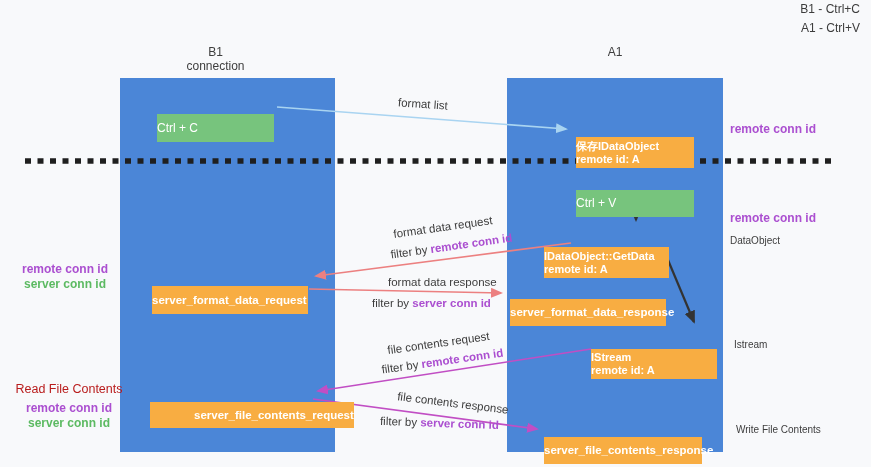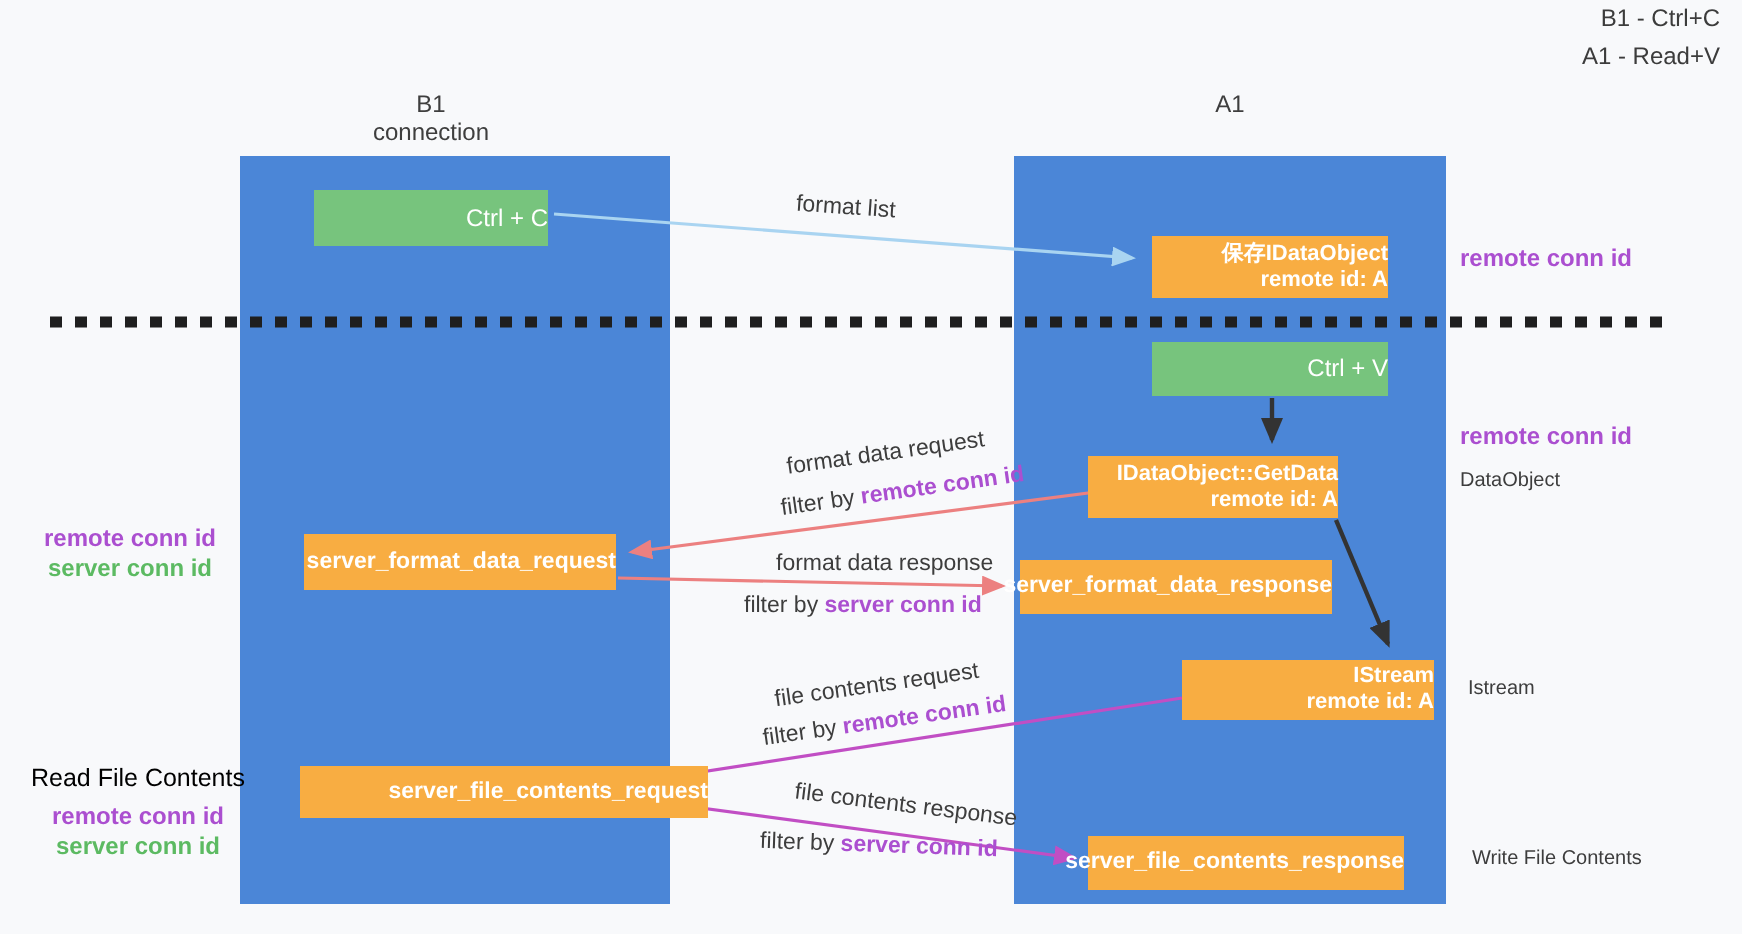--- a/index.html
+++ b/index.html
@@ -4,38 +4,38 @@
 <style>
   html,body{margin:0;padding:0;}
   body{width:871px;height:467px;position:relative;background:#f8f9fb;
        font-family:"Liberation Sans",sans-serif;overflow:hidden;}
   .lane{position:absolute;top:78px;height:374px;background:#4b86d7;z-index:0;}
   .lane-header{position:absolute;top:45px;text-align:center;color:#3e3e3e;
        font-size:12px;line-height:14px;z-index:2;}
   .title{position:absolute;top:0;left:0;width:860px;text-align:right;color:#3c3c3c;
        font-size:12px;line-height:19px;z-index:2;}
   svg.arrows{position:absolute;left:0;top:0;z-index:1;}
-  .box{position:absolute;display:flex;flex-direction:column;align-items:flex-end;
-       justify-content:center;color:#fff;text-align:center;z-index:2;line-height:13px;}
+  .box{position:absolute;display:flex;flex-direction:column;align-items:flex-start;
+       justify-content:center;color:#fff;text-align:center;z-index:2;line-height:13px;margin-top:19px;}
   .box-green{background:#77c47d;font-size:12px;}
   .box-orange{background:#f8ad42;font-size:11px;font-weight:bold;}
   .box-orange.wide{font-size:11.5px;}
   .alabel{position:absolute;white-space:nowrap;color:#3d3d3d;font-size:11.5px;z-index:2;}
   .key-purple{color:#ab4fd0;font-weight:bold;}
   .key-green{color:#5cba62;font-weight:bold;}
   .mlabel{position:absolute;white-space:nowrap;font-size:10px;color:#3d3d3d;z-index:2;}
   .mlabel.bold-purple{color:#ab4fd0;font-weight:bold;font-size:12px;}
   .lgroup{position:absolute;text-align:center;font-size:12px;line-height:15px;z-index:2;}
 </style>
 </head>
 <body>
 
 <div class="title">
   <div>B1 - Ctrl+C</div>
-  <div>A1 - Read+V</div>
+  <div>A1 - Ctrl+V</div>
 </div>
 
 <div class="lane-header" style="left:108px;width:215px;">
   <div>B1</div>
   <div>connection</div>
 </div>
 <div class="lane-header" style="left:507px;width:216px;">
   <div>A1</div>
 </div>
 
@@ -147,19 +147,19 @@
 <div class="mlabel bold-purple" style="left:730px;top:122px;">remote conn id</div>
 <div class="mlabel bold-purple" style="left:730px;top:211px;">remote conn id</div>
 <div class="mlabel" style="left:730px;top:235px;">DataObject</div>
 <div class="mlabel" style="left:734px;top:339px;">Istream</div>
 <div class="mlabel" style="left:736px;top:424px;">Write File Contents</div>
 
 <div class="lgroup" style="left:8px;top:262px;width:114px;">
   <div class="key-purple">remote conn id</div>
   <div class="key-green">server conn id</div>
 </div>
-<div class="lgroup" style="left:8px;top:382px;width:122px;font-size:12.5px;color:#000000;">
+<div class="lgroup" style="left:8px;top:382px;width:122px;font-size:12.5px;color:#b91c1c;">
   <div>Read File Contents</div>
 </div>
 <div class="lgroup" style="left:8px;top:401px;width:122px;">
   <div class="key-purple">remote conn id</div>
   <div class="key-green">server conn id</div>
 </div>
 
 </body></html>

